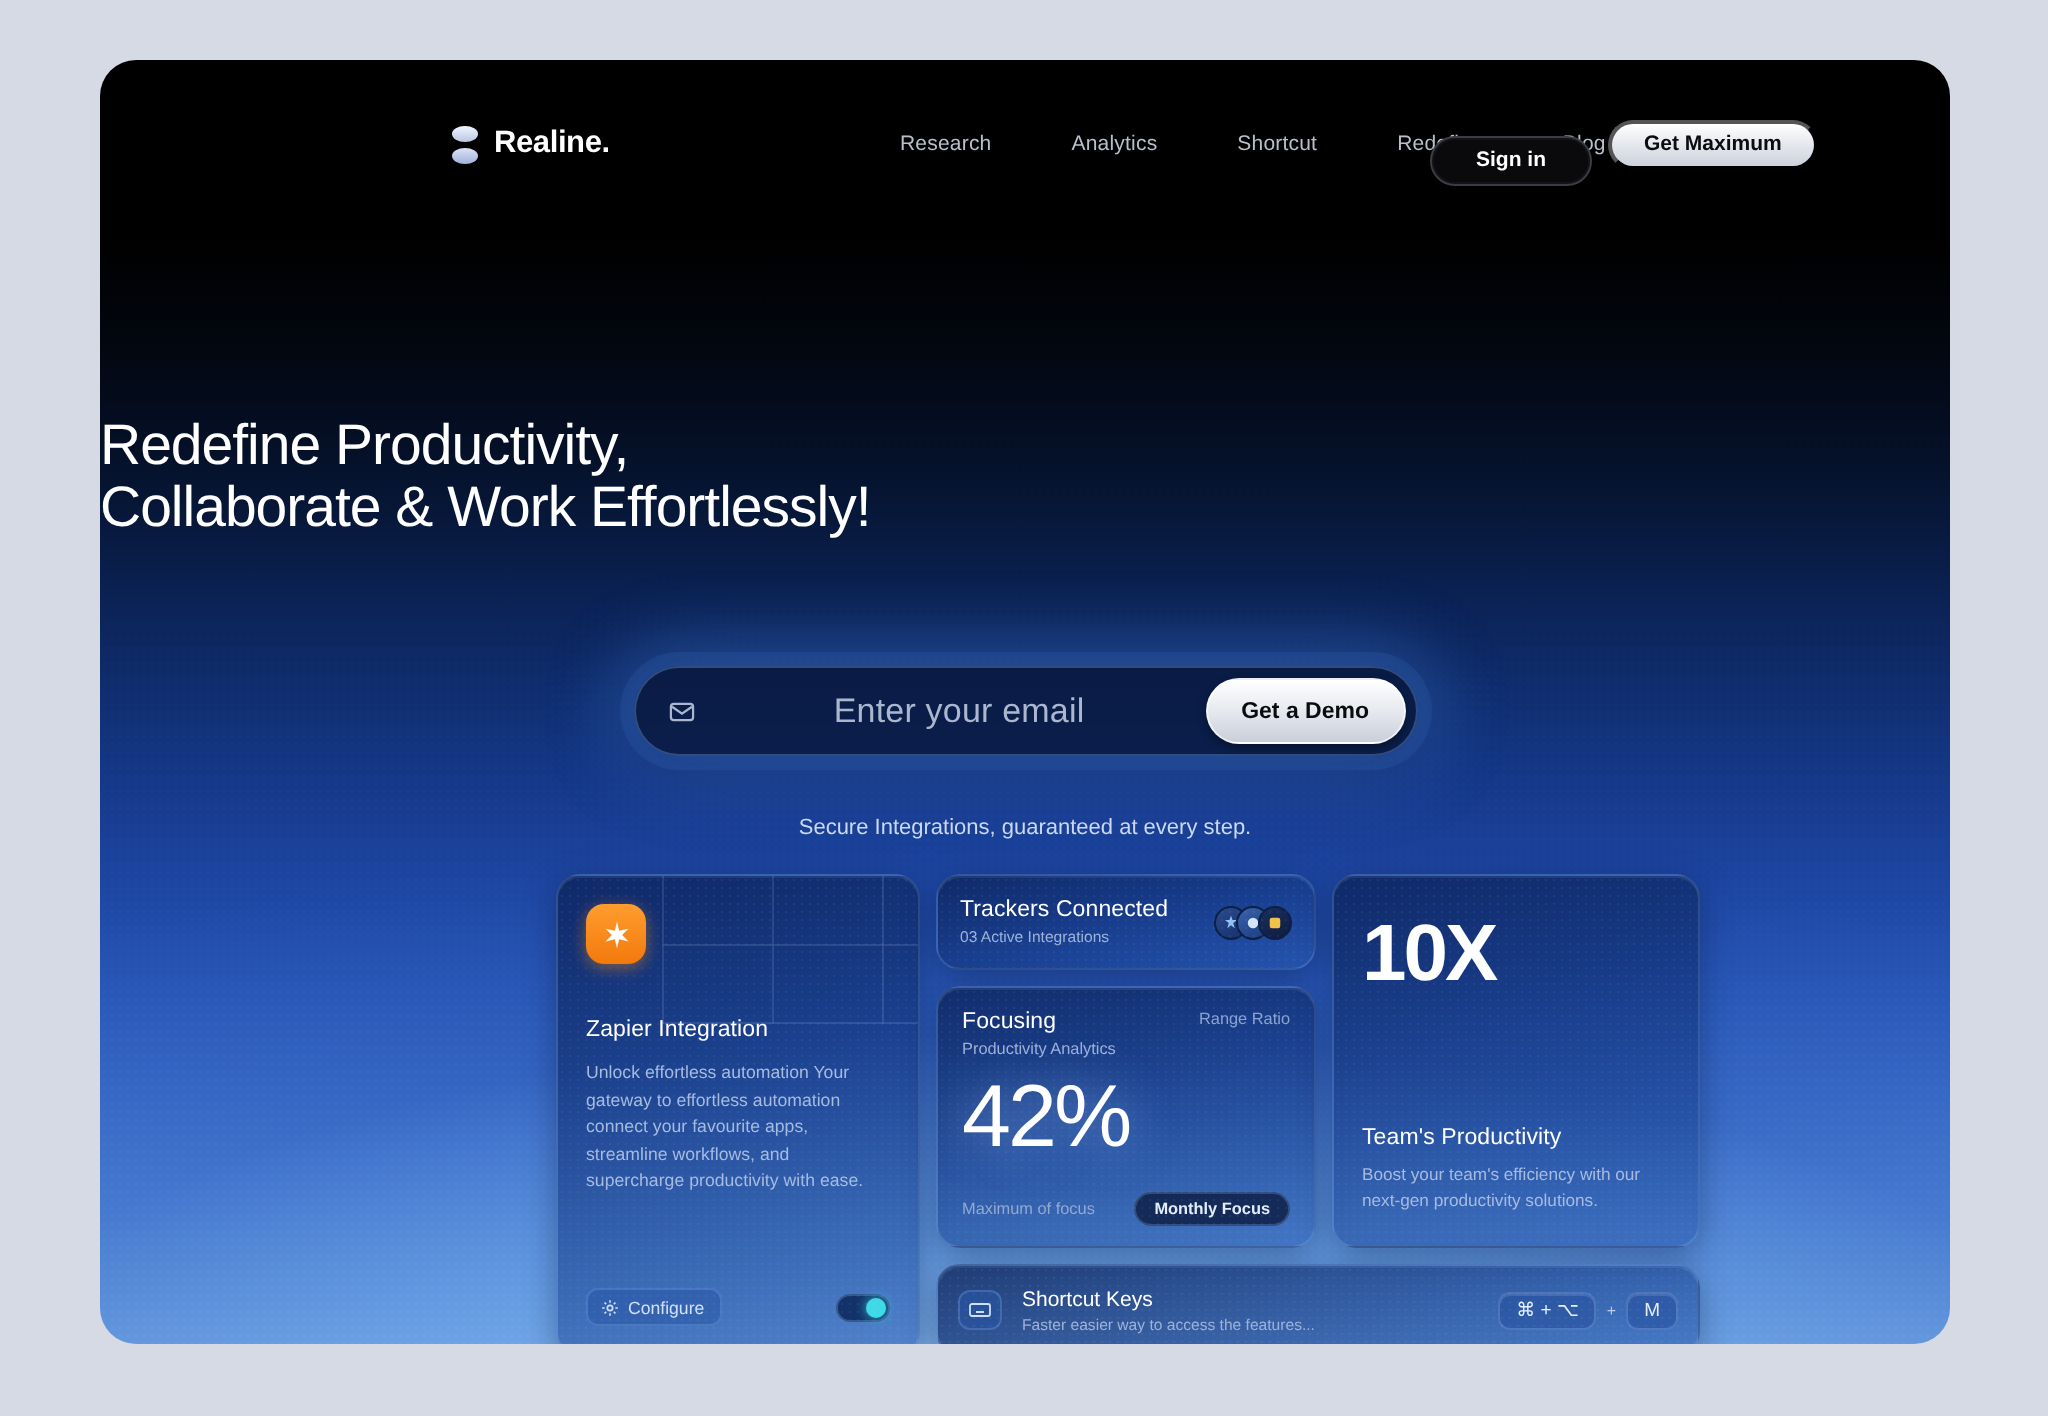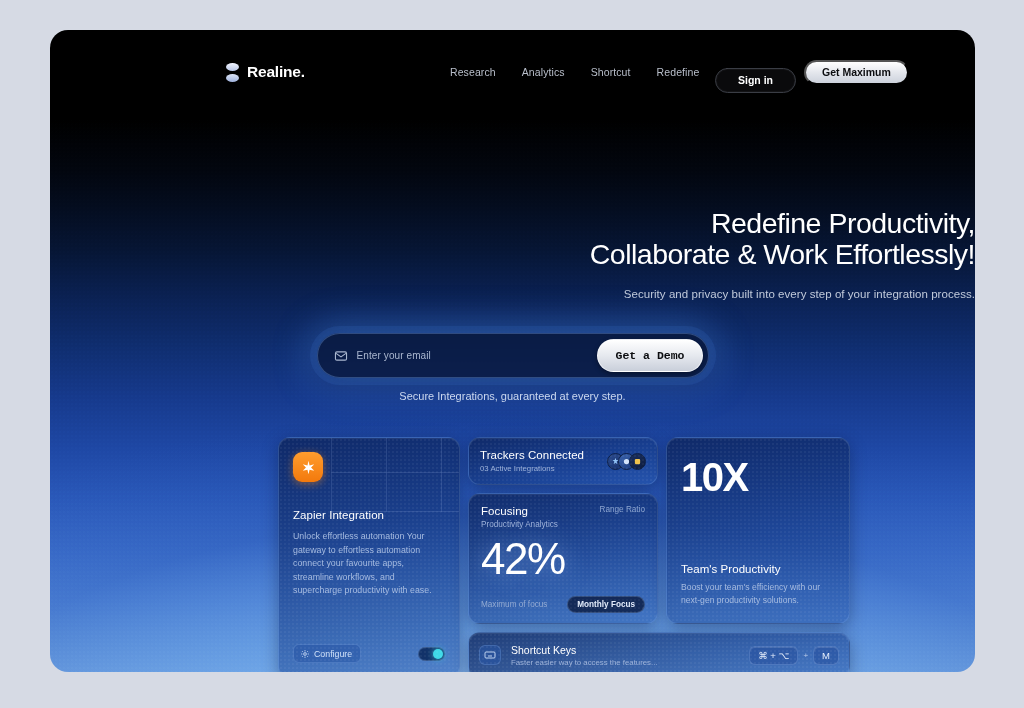--- a/index.html
+++ b/index.html
@@ -94,21 +94,21 @@
     font-size: 15.5px;
     font-weight: 600;
     letter-spacing: -0.2px;
   }
 
   .nav-links {
     position: absolute;
     left: 400px;
     display: flex;
     align-items: center;
-    gap: 26px;
+    gap: 40px;
   }
   .nav-link {
     color: #b9bfcb;
     font-size: 10.5px;
     letter-spacing: 0.1px;
     cursor: pointer;
     white-space: nowrap;
   }
 
   .nav-actions {
@@ -143,21 +143,21 @@
     display: flex; align-items: center; justify-content: center;
     cursor: pointer;
     box-shadow: 0 1px 2px rgba(0,0,0,0.45);
   }
 
   
   .hero {
     position: absolute;
     left: 0; right: 0;
     top: 178px;
-    text-align: right;
+    text-align: left;
     z-index: 5;
   }
   .hero h1 {
     color: #ffffff;
     font-size: 28.5px;
     line-height: 31px;
     font-weight: 500;
     letter-spacing: -0.5px;
   }
   .hero .sub {
@@ -189,42 +189,42 @@
     backdrop-filter: blur(3px);
   }
   .mail-icon { width: 14px; height: 14px; flex: none; margin-right: 9px; opacity: .85; }
   .email-input {
     flex: 1;
     background: transparent;
     border: 0;
     outline: none;
     color: #e9eefb;
     font-family: inherit;
-    font-size: 10px;
+    font-size: 17px;
     letter-spacing: 0.1px;
+    text-align: center;
   }
   .email-input::placeholder { color: #aab7cf; }
   .btn-demo {
     height: 33px;
     padding: 0 17px;
     border-radius: 17px;
     background: linear-gradient(180deg,#ffffff 0%,#e6e9ef 50%,#c9cfda 100%);
     color: #0b0c0f;
     font-size: 11.5px;
     font-weight: 600;
     display: flex; align-items: center; justify-content: center;
     cursor: pointer;
     border: 1px solid rgba(255,255,255,0.6);
     box-shadow: 0 2px 5px rgba(0,0,0,0.4);
-    font-family: Liberation Mono, monospace;
   }
   .secure-note {
     position: absolute;
     left: 0; right: 0;
-    top: 360px;
+    top: 378px;
     text-align: center;
     color: #cbd8ef;
     font-size: 11px;
     z-index: 5;
   }
 
   
   .grid {
     position: absolute;
     left: 228px;
@@ -459,21 +459,20 @@
         <button class="btn-signin">Sign in</button>
         <button class="btn-getstarted">Get Maximum</button>
       </div>
     </div>
 
     <div class="hero">
       <h1>
         <span>Redefine Productivity,</span><br>
         <span>Collaborate &amp; Work Effortlessly!</span>
       </h1>
-      <div class="sub">Security and privacy built into every step of your integration process.</div>
     </div>
 
     <div class="formwrap">
       <svg class="mail-icon" viewBox="0 0 24 24" fill="none" stroke="#c6d2e8" stroke-width="1.9">
         <rect x="2.5" y="5" width="19" height="14" rx="2.5"></rect>
         <path d="M3.5 7.5 12 13.5 20.5 7.5"></path>
       </svg>
       <input class="email-input" type="text" placeholder="Enter your email" style="">
       <button class="btn-demo">Get a Demo</button>
     </div>

